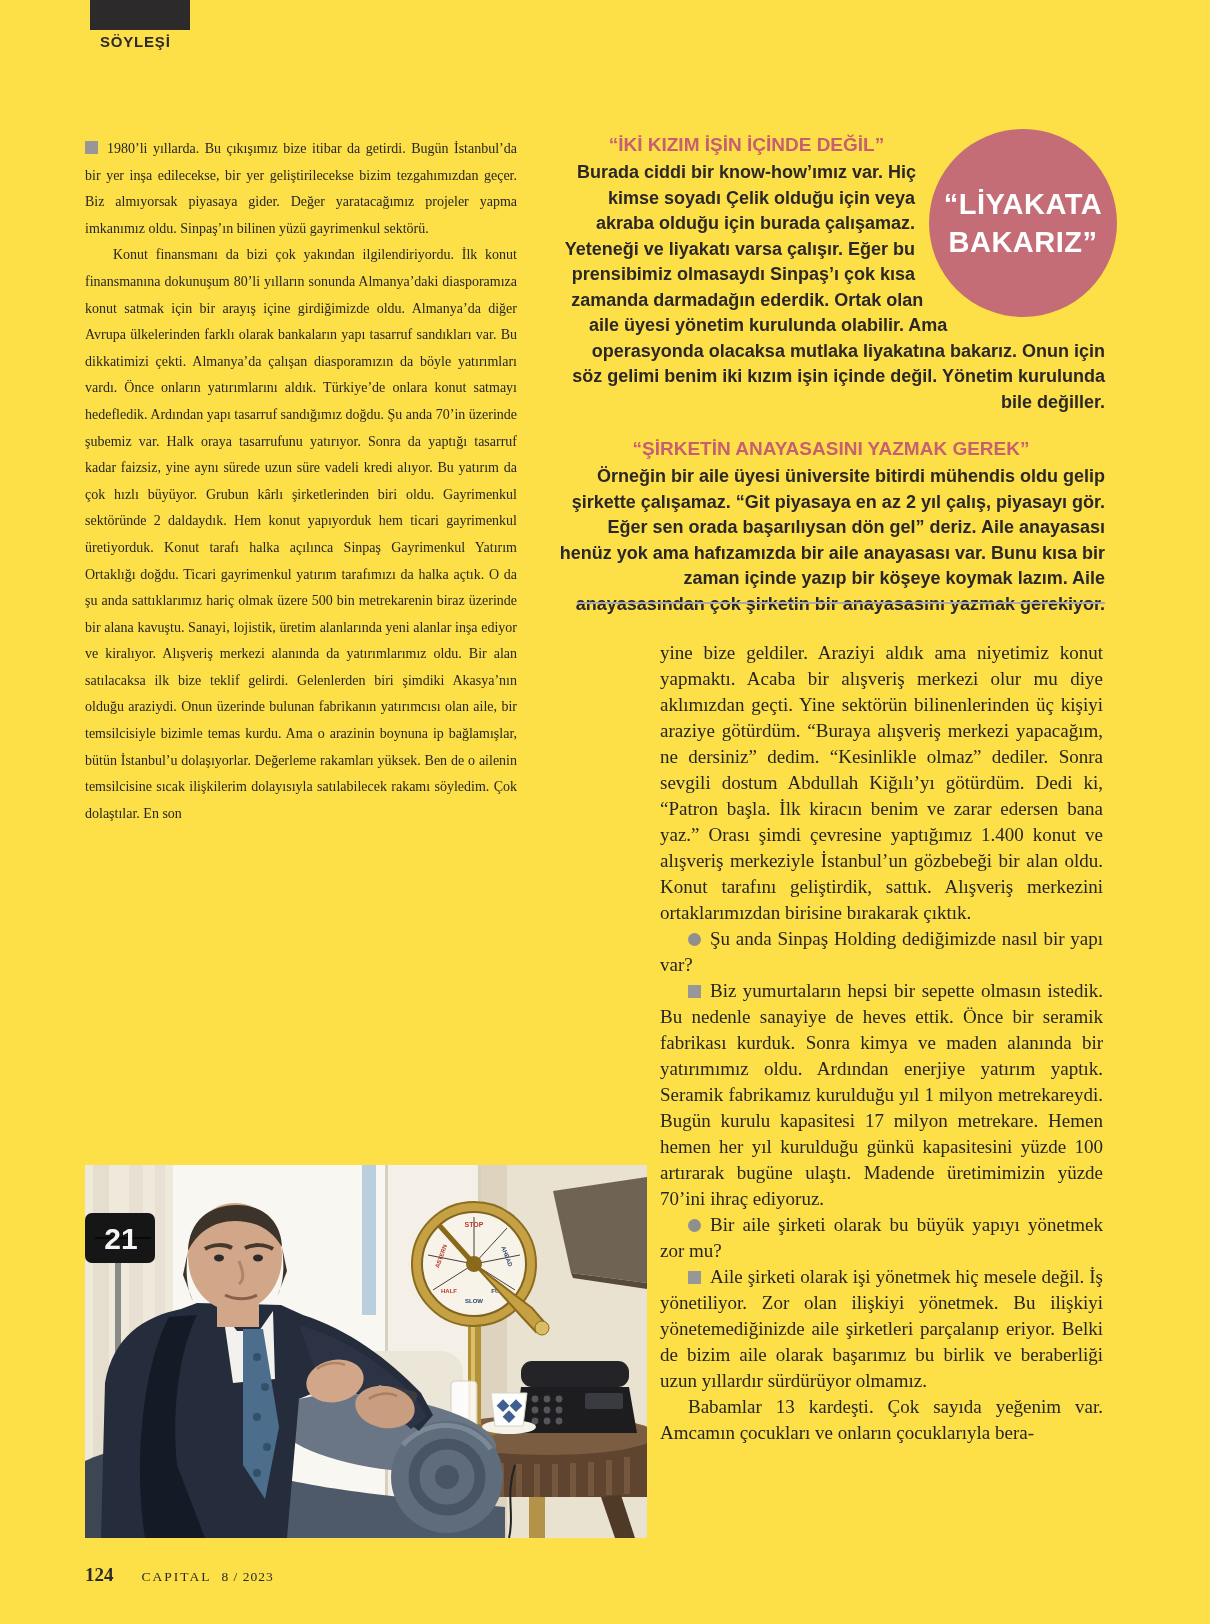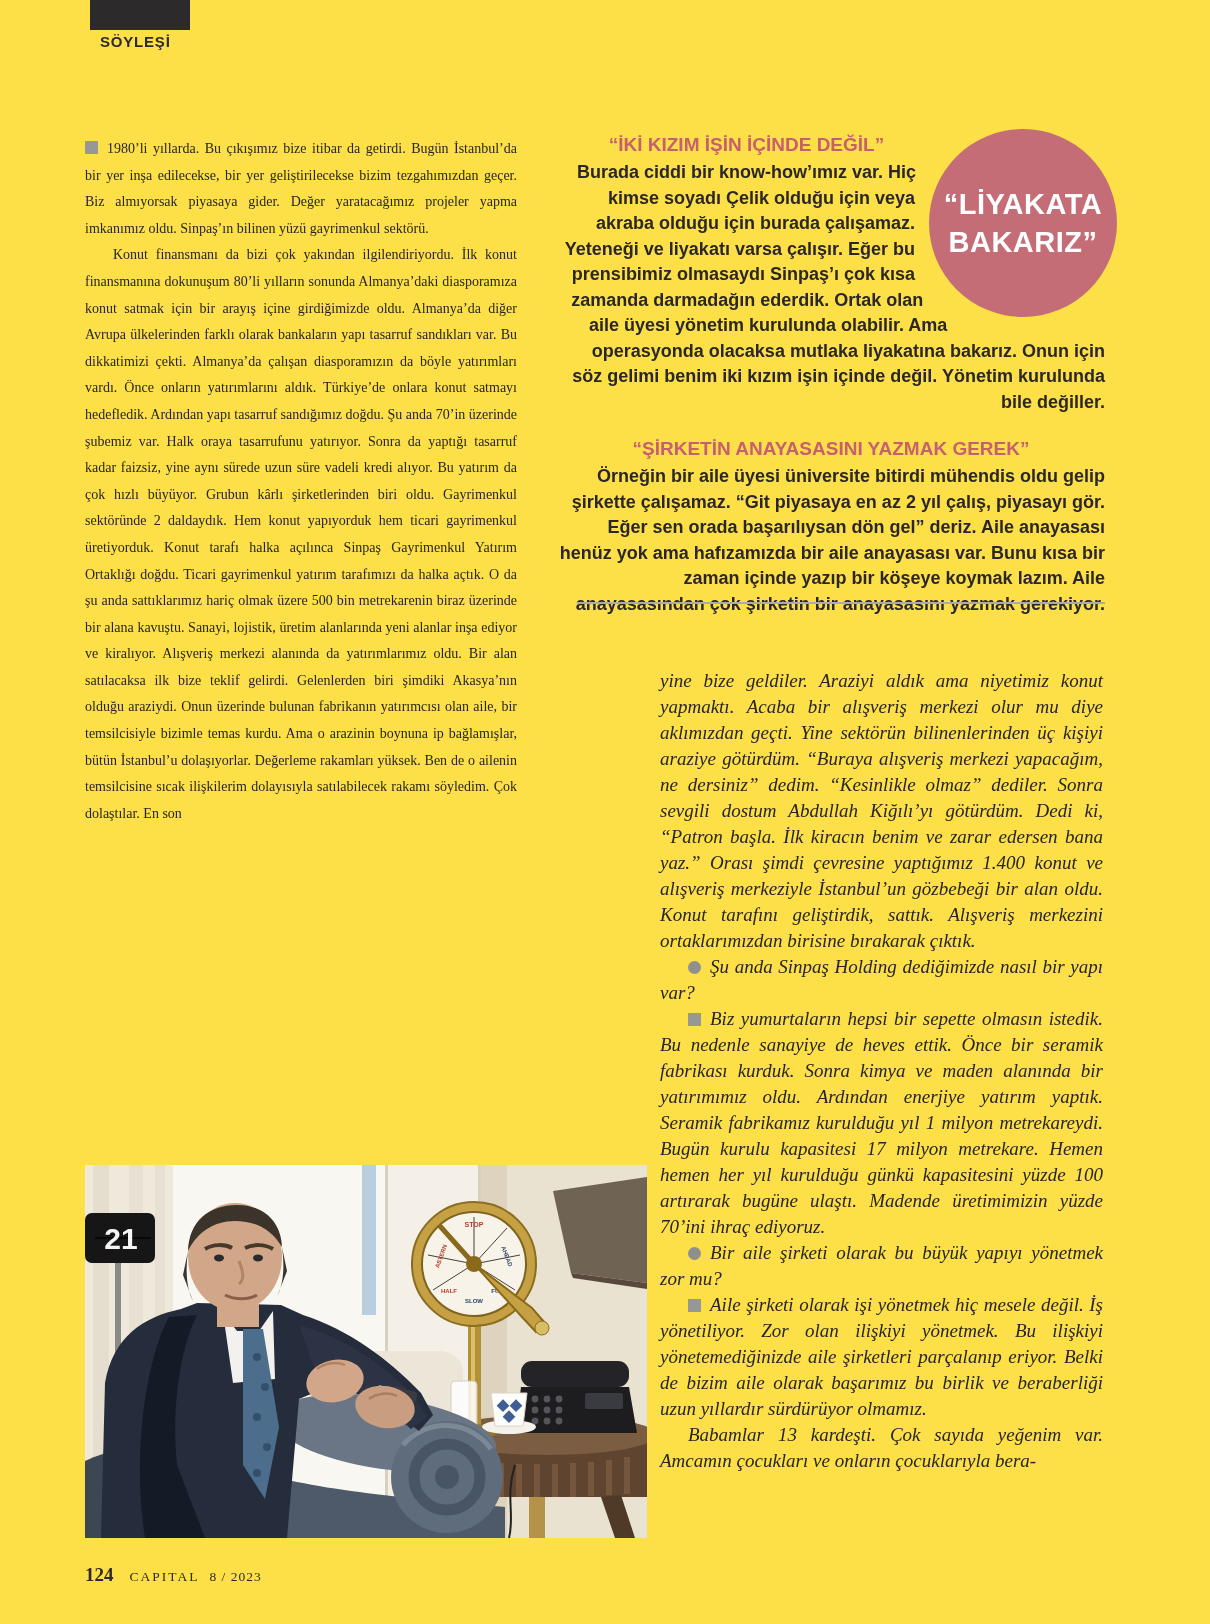--- a/index.html
+++ b/index.html
@@ -5,21 +5,21 @@
   html,body{margin:0;padding:0;background:#ffffff;}
   #page{position:relative;width:1210px;height:1624px;background:#fde047;overflow:hidden;
         font-family:"Liberation Serif",serif;}
   
   .tab{position:absolute;left:90px;top:0;width:100px;height:30px;background:#2d2a2b;}
   .tab-label{position:absolute;left:100px;top:33px;font:700 15px/18px "Liberation Sans",sans-serif;
              color:#2d2a2b;letter-spacing:.8px;}
   
   .col{position:absolute;text-align:justify;color:#272524;}
   .col-left{left:85px;top:136px;width:432px;font-size:14px;line-height:26.6px;}
-  .col-right{left:660px;top:668px;width:443px;font-size:19px;line-height:26px;font-style:italic;}
+  .col-right{left:660px;top:640px;width:443px;font-size:19px;line-height:26px;}
   .col p{margin:0;}
   .p-indent{text-indent:28px;}
   .marker{display:inline-block;width:13px;height:13px;background:#979797;margin-right:9px;
           transform:translateY(1px);}
   .marker.round{border-radius:50%;background:#8f8f8f;}
   
   .quotes{position:absolute;left:557px;top:133px;width:548px;}
   .badge{float:right;width:188px;height:188px;border-radius:50%;margin:-4px -12px 10px 14px;
          shape-outside:circle(50%);shape-margin:8px;text-align:center;
          padding-top:56px;box-sizing:border-box;}
@@ -27,21 +27,21 @@
   .q-head{font:700 19px/24px "Liberation Sans",sans-serif;text-align:center;margin:0 0 3px 0;}
   .q-head.right{}
   .q-body{font:700 18px/25.5px "Liberation Sans",sans-serif;color:#2b2728;text-align:right;margin:0;}
   .q-gap{height:22px;clear:none;}
   .divider{position:absolute;left:577px;top:602px;width:528px;height:2px;background:#ababab;}
   
   .photo{position:absolute;left:85px;top:1165px;width:562px;height:373px;overflow:hidden;}
   .photo svg{display:block;}
   
   .footer{position:absolute;left:85px;top:1564px;color:#2b2a29;}
-  .footer .pgnum{font:700 19px "Liberation Serif",serif;margin-right:16px;}
+  .footer .pgnum{font:700 19px "Liberation Serif",serif;margin-right:28px;}
   .footer .mag{font:13.5px "Liberation Serif",serif;letter-spacing:2px;margin-right:10px;}
   .footer .issue{font:13.5px "Liberation Serif",serif;letter-spacing:1px;}
 </style>
 </head>
 <body>
 
 <div id="page">
 
   <div class="tab"></div>
   <div class="tab-label">SÖYLEŞİ</div>

